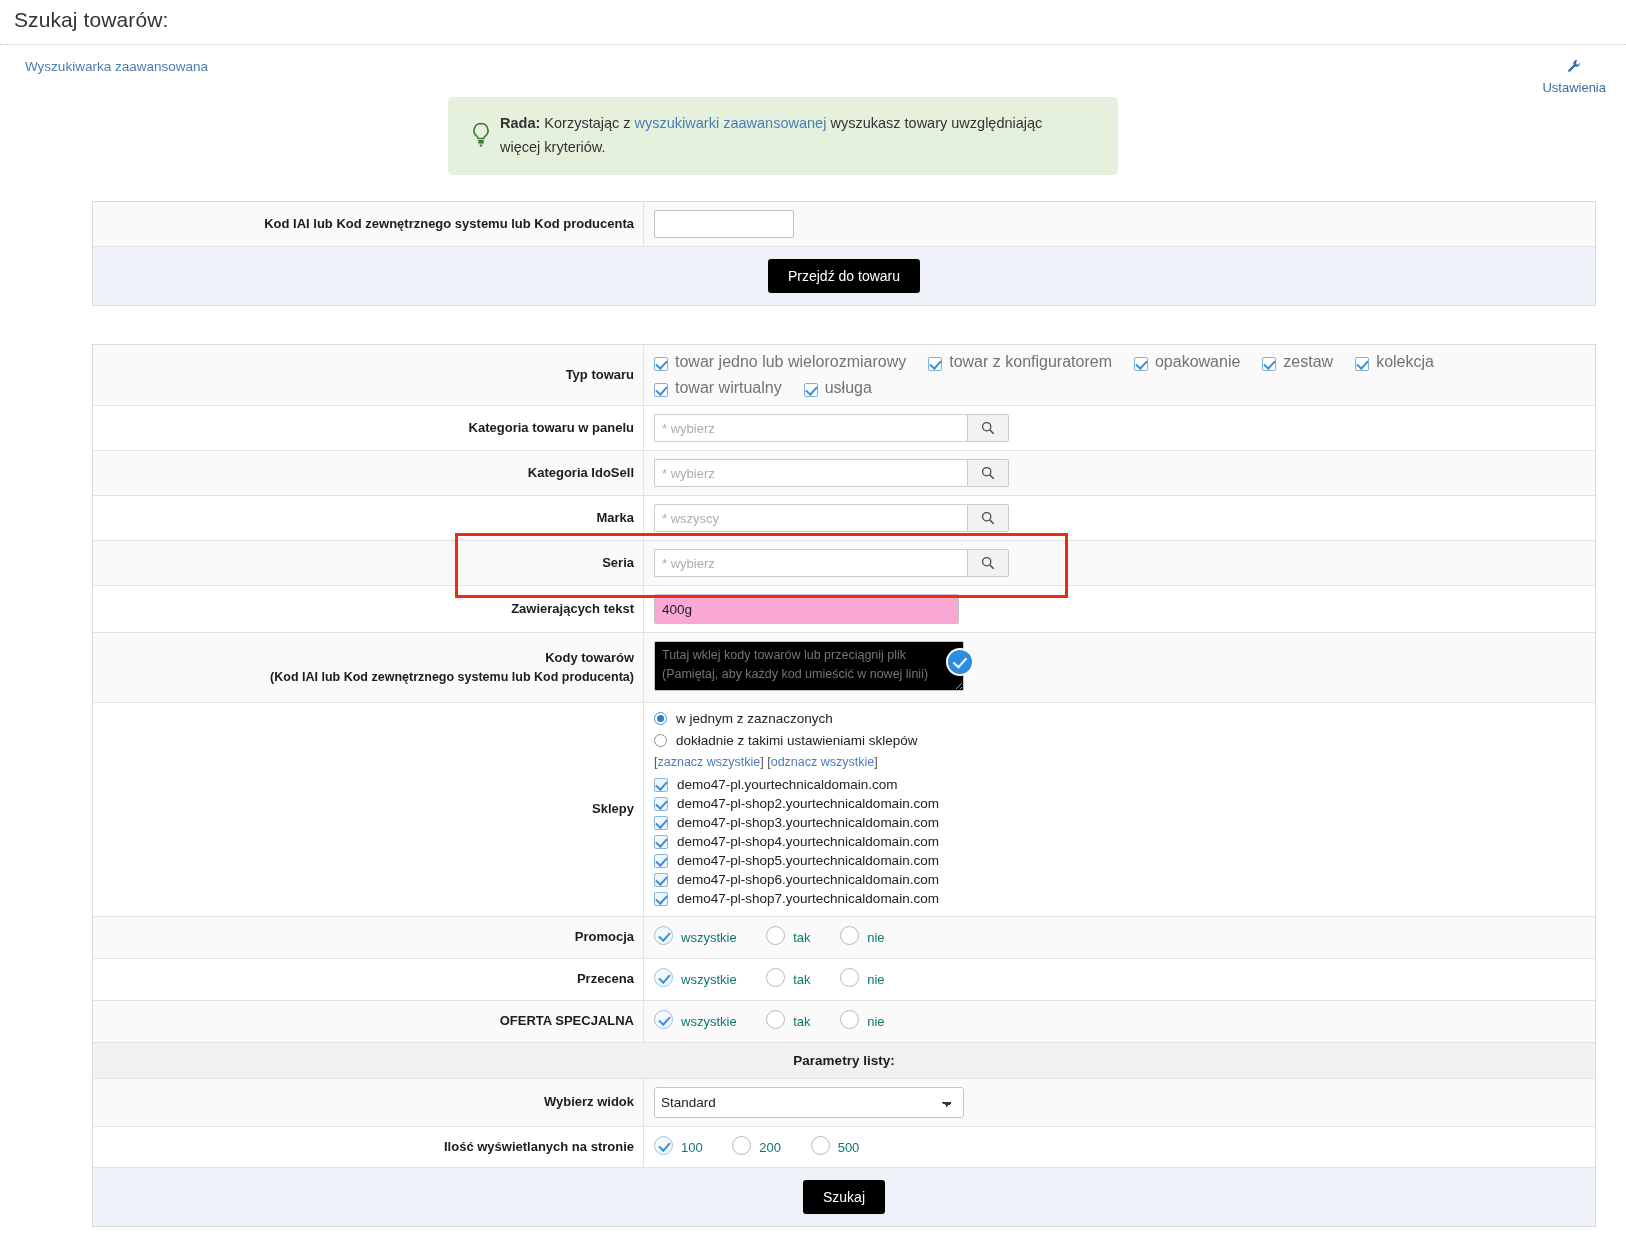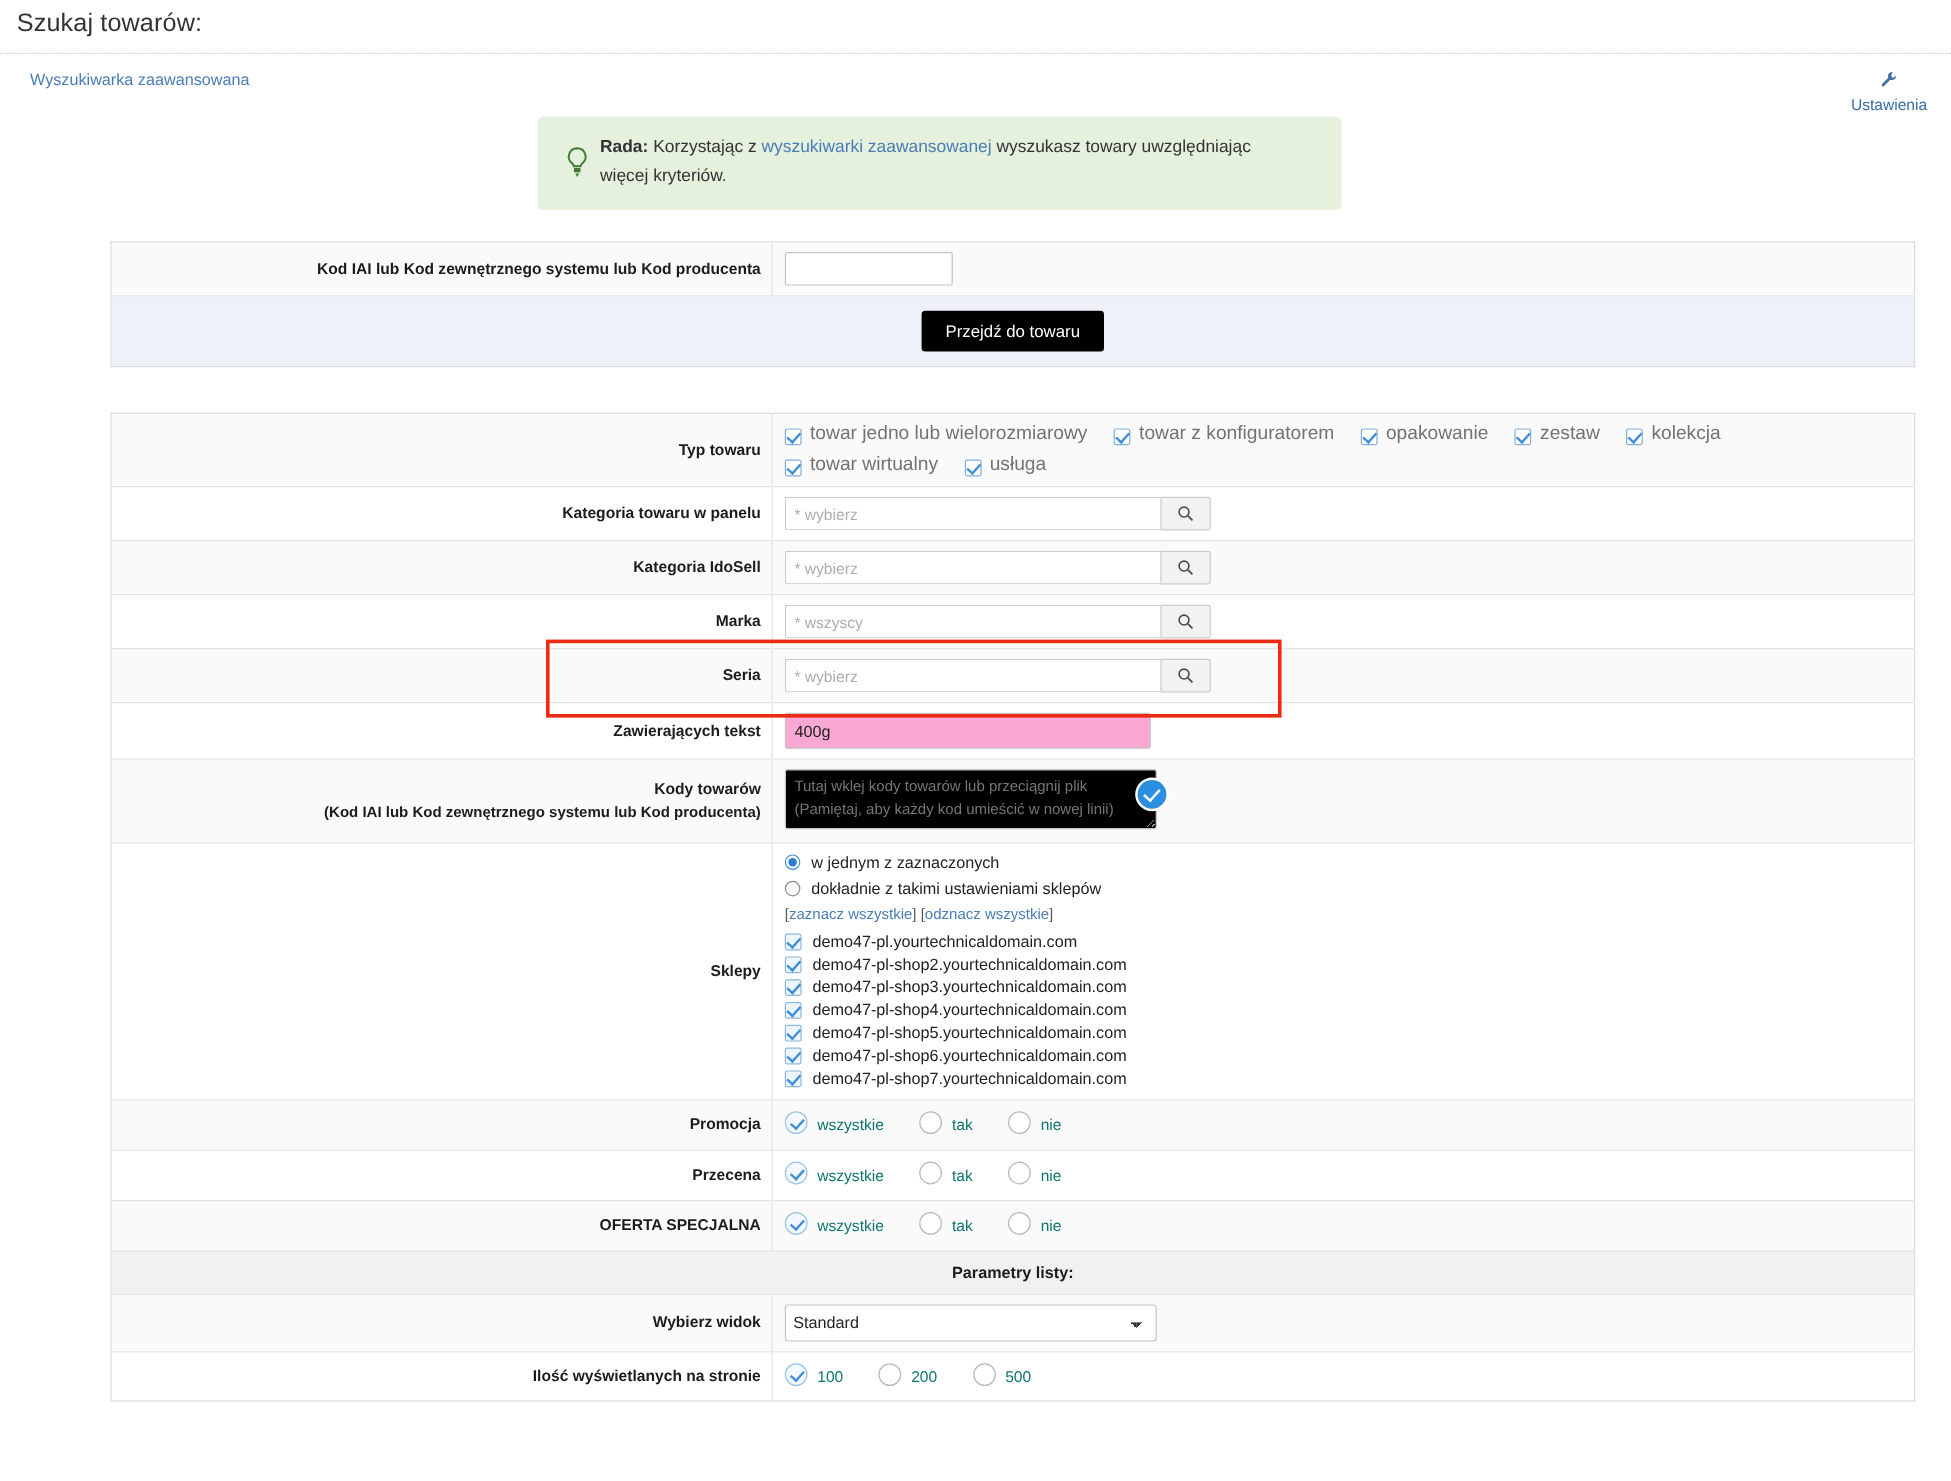--- a/index.html
+++ b/index.html
@@ -483,16 +483,21 @@
             <span class="rc"></span>
             <span>200</span>
           </label>
       <label class="rcitem">
             <span class="rc"></span>
             <span>500</span>
           </label>
     </td>
   </tr>
 
+  <tr>
+    <td class="footer-btn" colspan="2">
+      <button class="btn-blue">Szukaj</button>
+    </td>
+  </tr>
 </tbody>
   </table>
 
 <div class="redbox"></div>
 
 </body></html>

